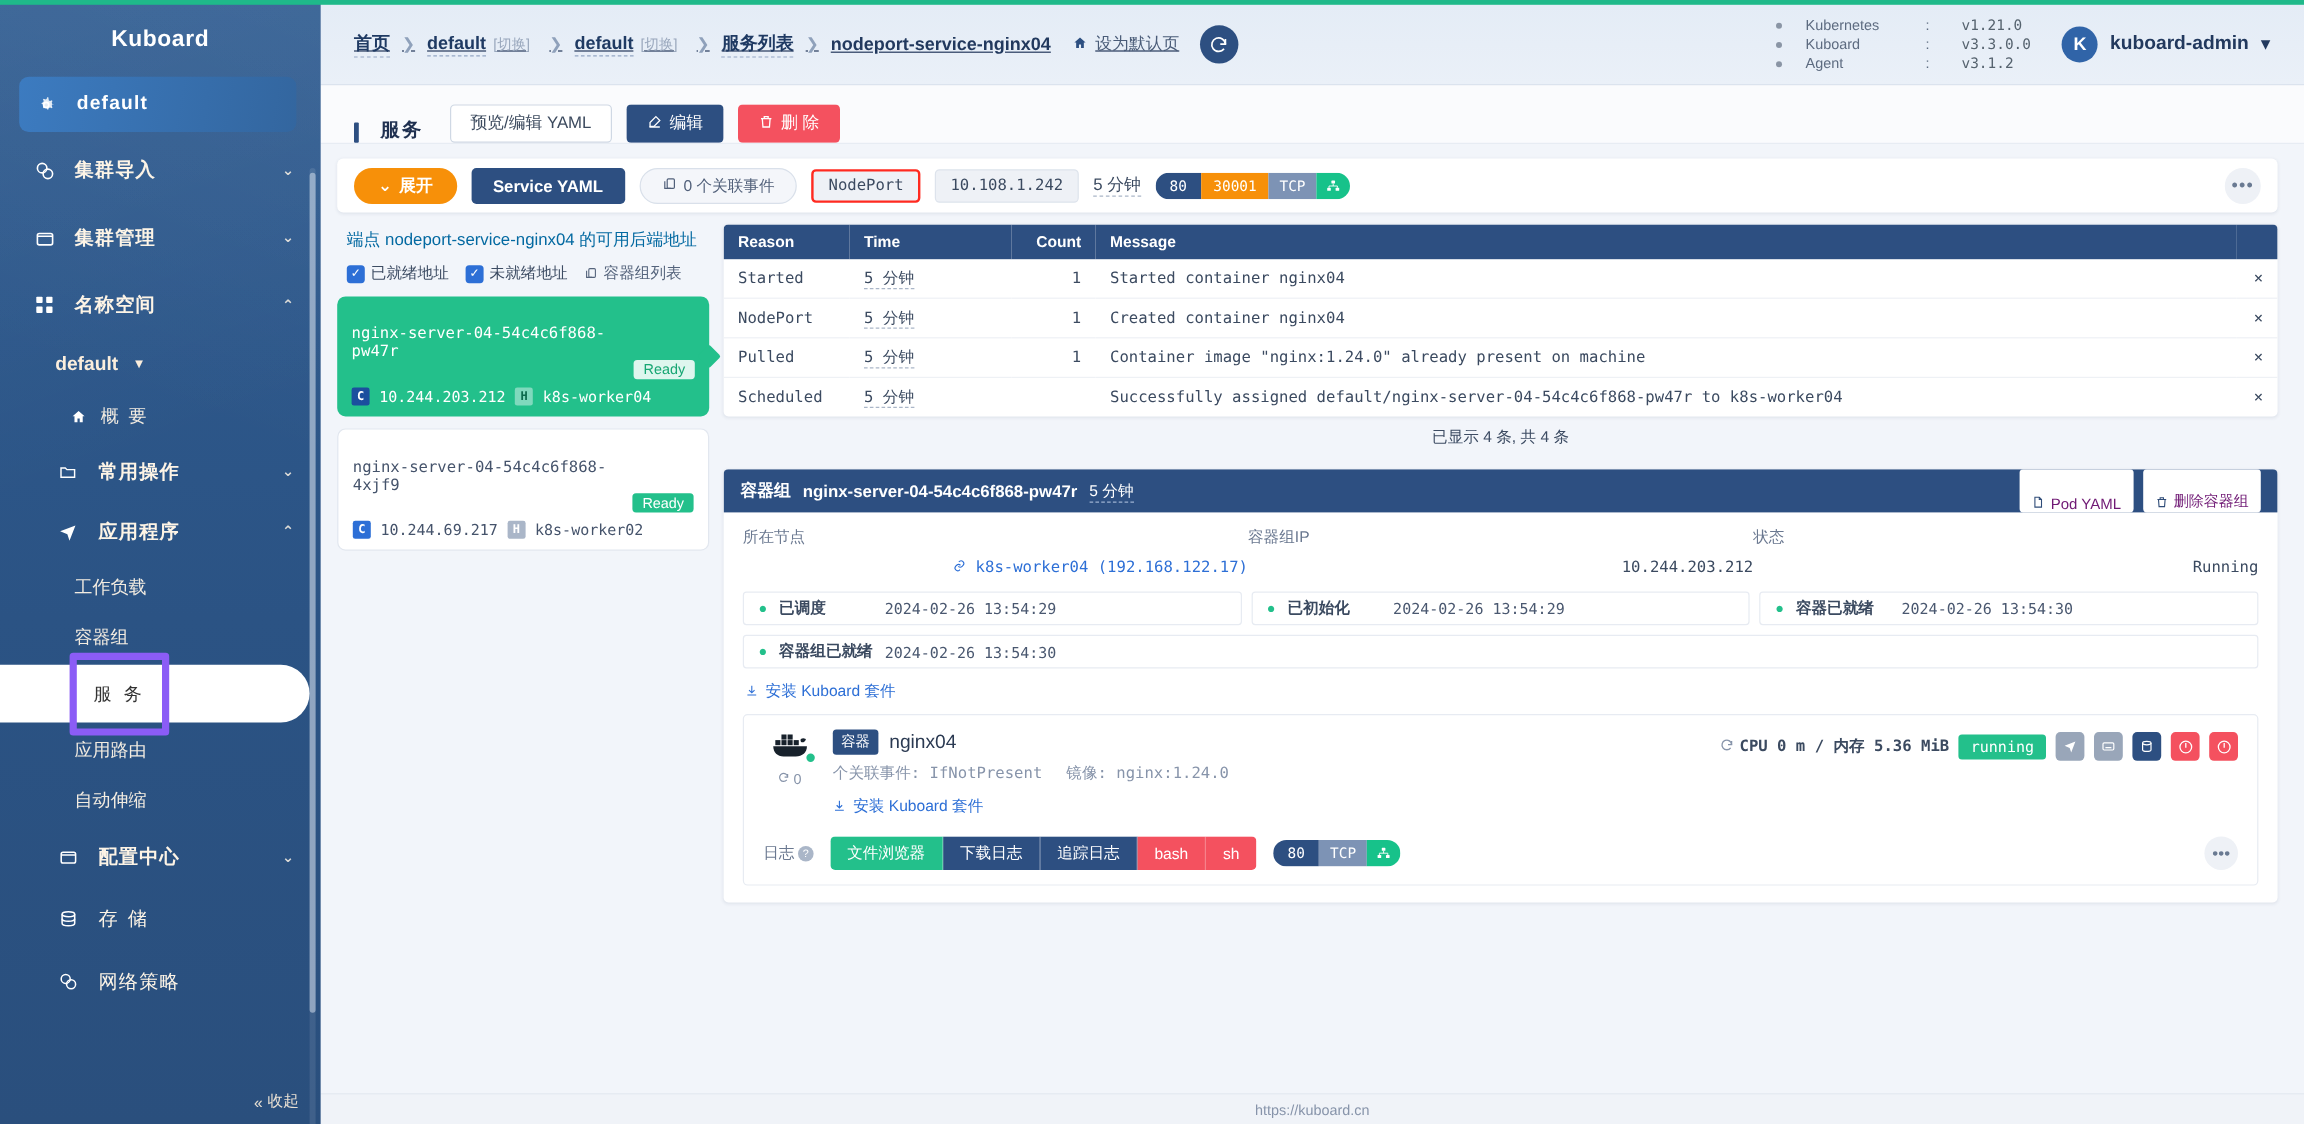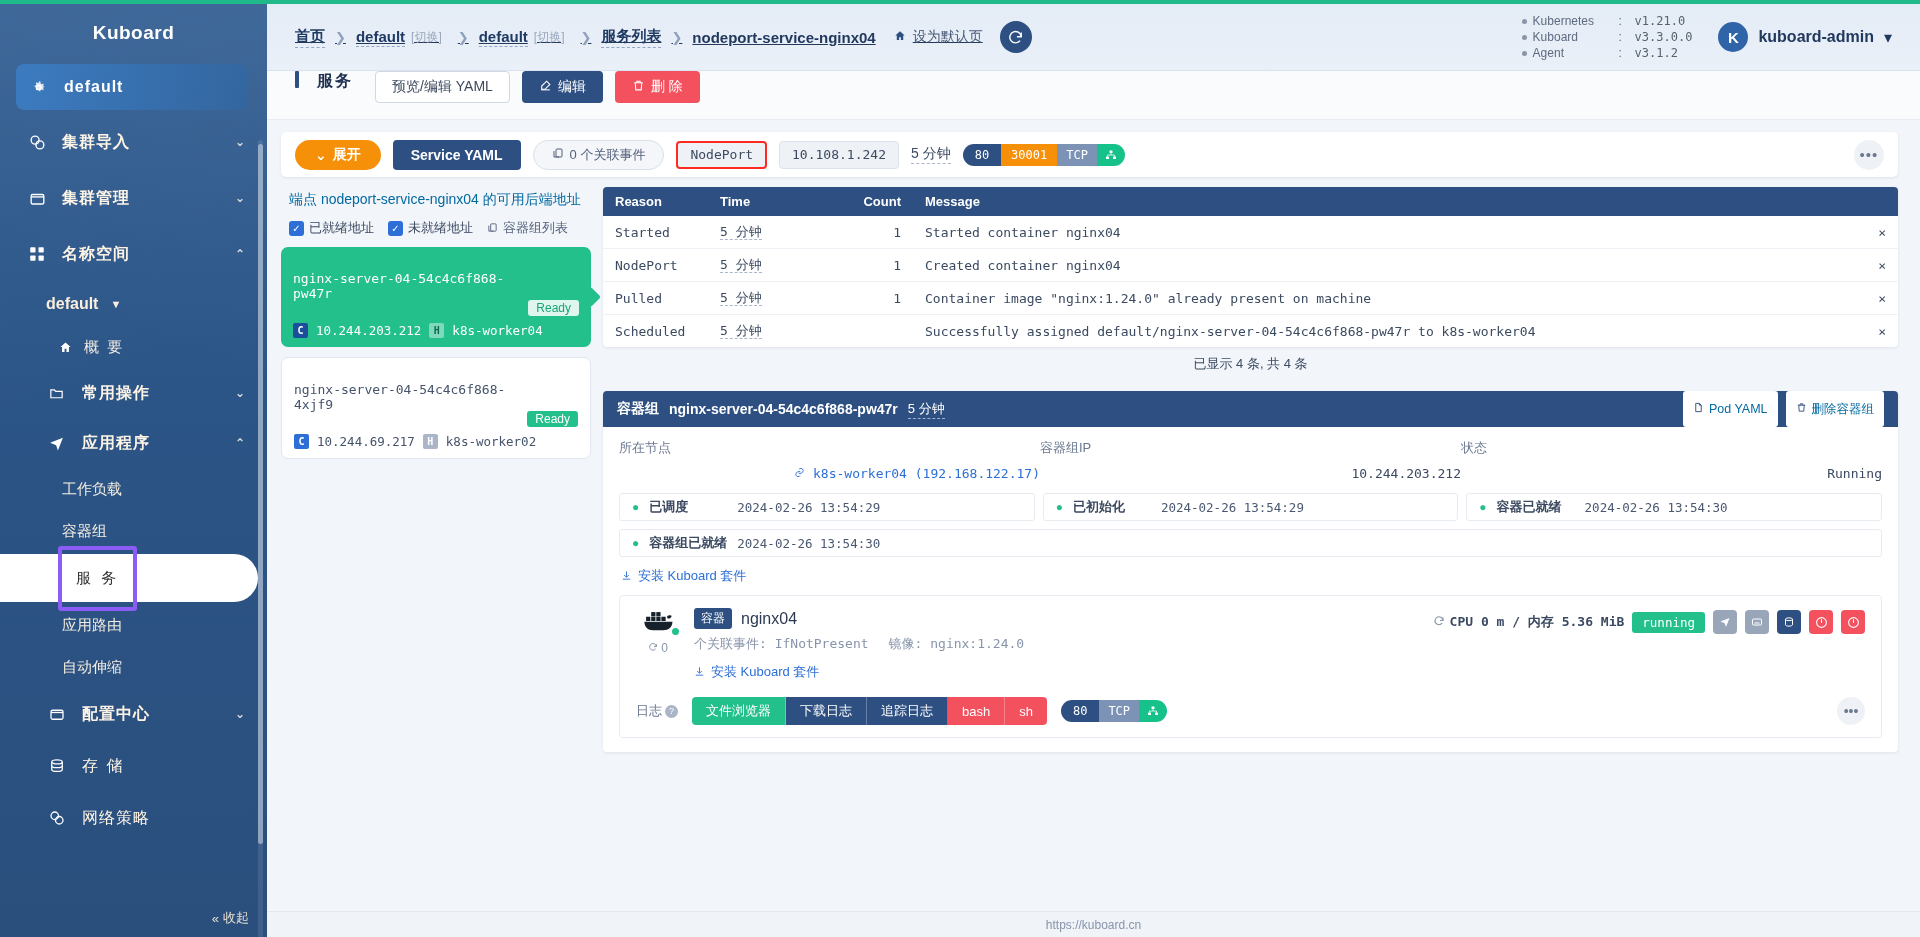--- a/index.html
+++ b/index.html
@@ -52,21 +52,21 @@
 
   
   .sb-selected {
     position:relative; height:48px; margin:2px 0 2px 0; display:flex; align-items:center;
     background:#ffffff; color:#2b4d7e; border-radius: 0 28px 28px 0;
     width: 258px; padding-left:58px; font-size:15px; font-weight:500; cursor:pointer;
   }
   .sb-selected::before,
   .sb-selected::after { content:""; position:absolute; right:0; width:28px; height:28px; background:transparent; }
   .redbox {
-    border:4px solid #8b5cf6; border-radius:3px; padding:19px 14px; color:#333;
+    border:6px solid #8b5cf6; border-radius:3px; padding:19px 14px; color:#333;
     font-size:15px; letter-spacing:3px;
   }
   .sb-collapse {
     position:absolute; bottom:10px; right:18px; font-size:13px; color:#e9e0d3; cursor:pointer;
     display:flex; align-items:center; gap:4px;
   }
   .sb-track { position:absolute; top:76px; right:4px; width:5px; height:810px; background:rgba(255,255,255,.10); border-radius:3px;}
   .sb-thumb { position:absolute; top:80px; right:4px; width:5px; height:700px; background:rgba(210,220,235,.55); border-radius:3px;}
 
   
@@ -79,33 +79,33 @@
   .crumb-link { font-weight:bold; color:#1f3a63; border-bottom:1px dashed #93a6c4; cursor:pointer; padding-bottom:1px;}
   .crumb-cur { font-weight:bold; color:#22395e; }
   .crumb-sw { font-size:12px; color:#9aa8bd; margin:0 6px 0 3px; cursor:pointer;}
   .crumb-sep { color:#8fa1bb; margin:0 7px; font-size:13px;}
   .hd-default { display:flex; align-items:center; gap:6px; margin-left:14px; font-size:14px; color:#4a5c78; cursor:pointer;}
   .refresh-btn {
     margin-left:14px; width:32px; height:32px; border-radius:50%; background:#2d4f81; color:#fff;
     display:flex; align-items:center; justify-content:center; cursor:pointer;
   }
   .verbox { margin-left:auto; display:flex; flex-direction:column; gap:1px; font-size:12px; color:#5d6b80; padding-right:12px;}
-  .verrow { display:flex; align-items:center; gap:6px; line-height:15px;}
+  .verrow { display:flex; align-items:center; gap:20px; line-height:15px;}
   .verrow .dot { width:5px; height:5px; border-radius:50%; background:#8a95a5; display:inline-block;}
   .verrow .k { width:80px; }
   .verrow .c { width:10px; }
   .verrow .v { font-family:"DejaVu Sans Mono","Liberation Mono",monospace; color:#56636f;}
   .user { display:flex; align-items:center; gap:10px; padding-right:28px; padding-left:14px; cursor:pointer;}
   .avatar { width:30px; height:30px; border-radius:50%; background:#3064a8; color:#fff; display:flex; align-items:center; justify-content:center; font-weight:bold; font-size:15px;}
   .uname { font-size:16px; font-weight:bold; color:#22395e;}
 
   
   .tabbar {
     position:absolute; top:71px; left:267px; width:1653px; height:49px; background:#fafbfd;
-    display:flex; align-items:flex-start; padding-left:28px; gap:12px; border-bottom:1px solid #e7ecf3; z-index:9;
+    display:flex; align-items:flex-end; padding-left:28px; gap:12px; border-bottom:1px solid #e7ecf3; z-index:9;
   }
   .tab-mark { width:4px; height:17px; background:#2d4f81; border-radius:1px; margin-right:6px;}
   .tab-title { font-size:16px; font-weight:bold; color:#1f3050; letter-spacing:2px; margin-right:10px;}
   .btn { border-radius:4px; font-size:14px; cursor:pointer; display:flex; align-items:center; gap:6px; height:32px; padding:0 16px; border:1px solid transparent; white-space:nowrap;}
   .btn-ghost { background:#fff; border:1px solid #cfd8e4; color:#3c4a5e;}
   .btn-navy { background:#2d4f81; color:#fff;}
   .btn-red  { background:#f4515f; color:#fff;}
 
   
   .main { position:absolute; top:120px; left:267px; width:1653px; height:800px; padding:12px 22px 0 14px;}
@@ -175,21 +175,21 @@
   .ev-close { color:#b9c3d1; cursor:pointer; text-align:right; font-size:14px;}
   .ev-footer { text-align:center; font-size:13px; color:#3d4c63; padding:8px 0 10px; }
 
   
   .podcard { background:#fff; border-radius:4px; margin-top:8px; box-shadow:0 1px 3px rgba(30,50,90,.09); overflow:hidden;}
   .pod-hd { background:#2d4f81; color:#fff; height:36px; display:flex; align-items:center; padding:0 14px; gap:10px;}
   .pod-hd .t { font-size:14px; font-weight:bold;}
   .pod-hd .n { font-size:14px; font-weight:bold;}
   .pod-hd .tm { font-size:13px; border-bottom:1px dashed #9db2d1; cursor:pointer;}
   .pod-hd-btns { margin-left:auto; display:flex; gap:8px;}
-  .hd-btn { background:#fff; color:#0369a1; border-radius:3px; height:36px; padding:0 10px; font-size:12.5px; display:flex; align-items:center; gap:5px; cursor:pointer;}
+  .hd-btn { background:#fff; color:#701a75; border-radius:3px; height:36px; padding:0 10px; font-size:12.5px; display:flex; align-items:flex-end; gap:5px; cursor:pointer;}
 
   .pod-body { padding:12px 16px 14px; }
   .pod-grid { display:grid; grid-template-columns:1fr 1fr 1fr; gap:0; font-size:13px;}
   .pod-grid .lab { color:#6a7890; padding-bottom:9px;}
   .pod-grid .val { color:#3b4a60; font-family:"DejaVu Sans Mono","Liberation Mono",monospace; font-size:13px; padding-bottom:10px;text-align:right;}
   .pod-grid .val a { color:#2d6fd6; text-decoration:none; cursor:pointer;}
   .cond-row { display:flex; gap:8px; margin-top:2px; margin-bottom:8px;}
   .cond {
     flex:1; background:#fff; border:1px solid #e7ebf2; border-radius:3px; height:28px;
     display:flex; align-items:center; padding:0 12px; gap:10px; font-size:13px;

